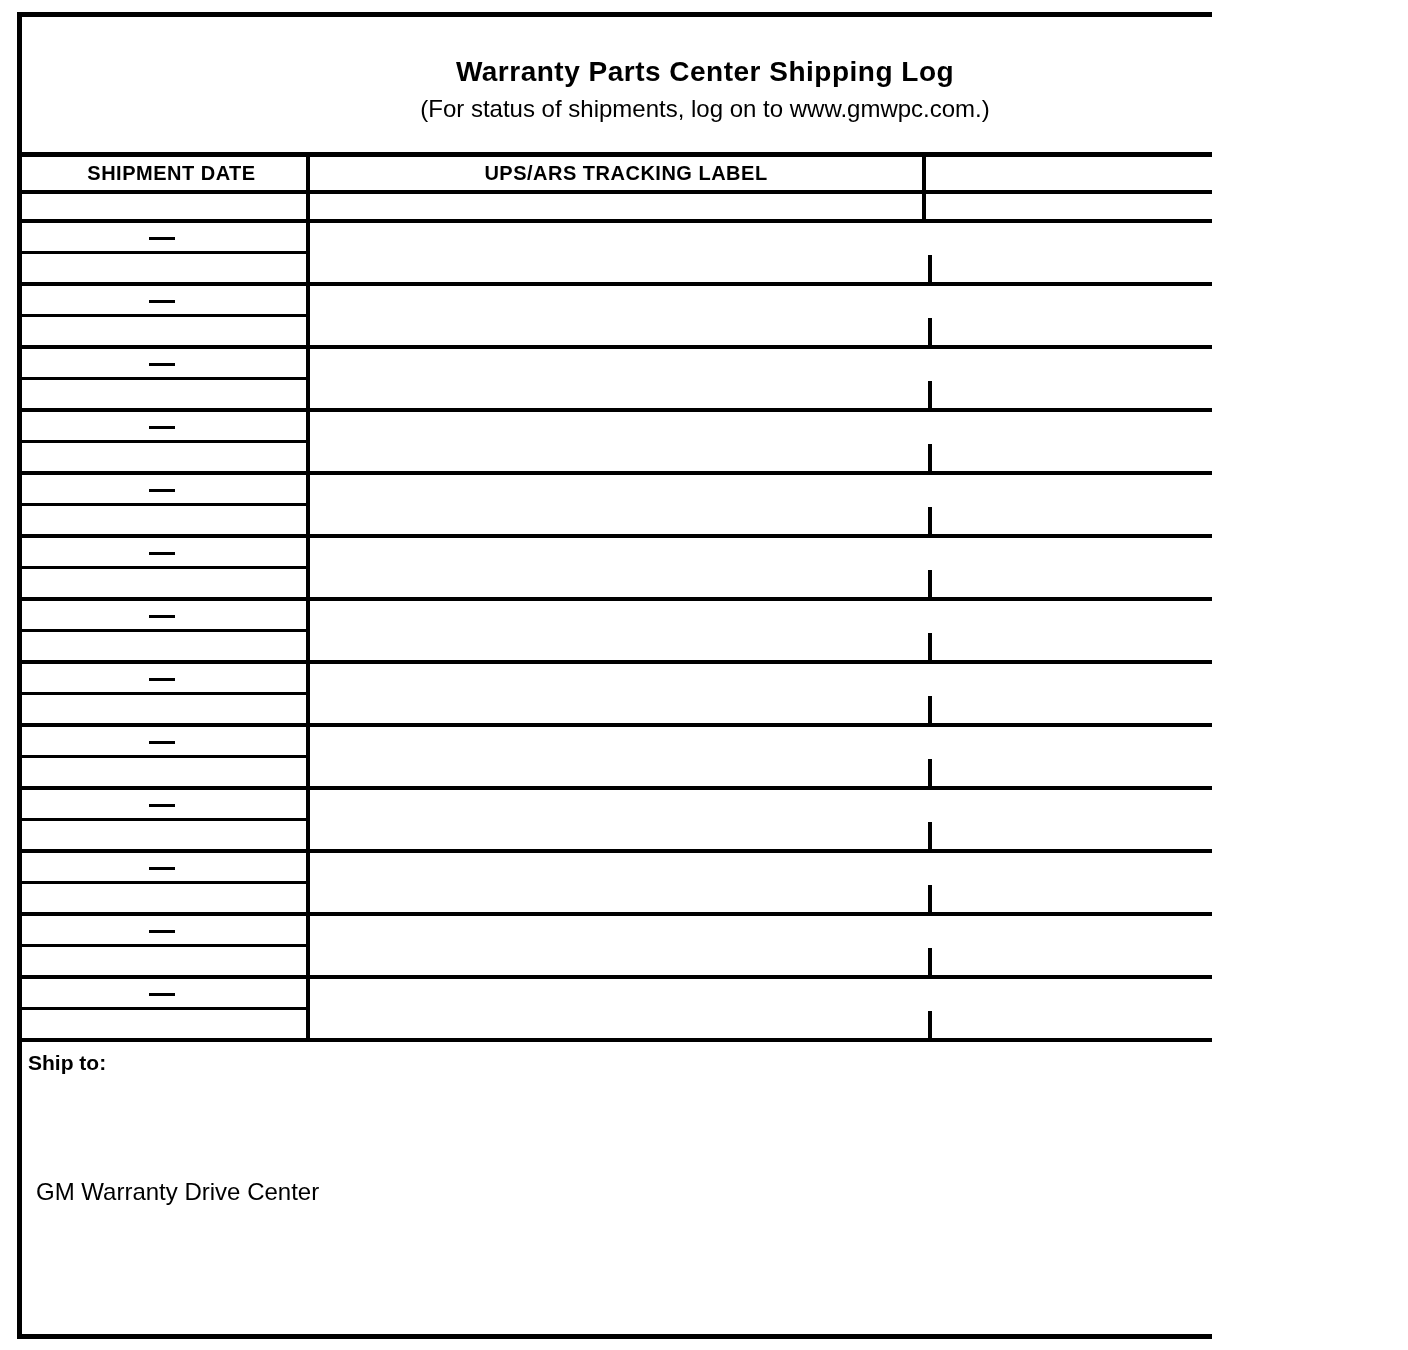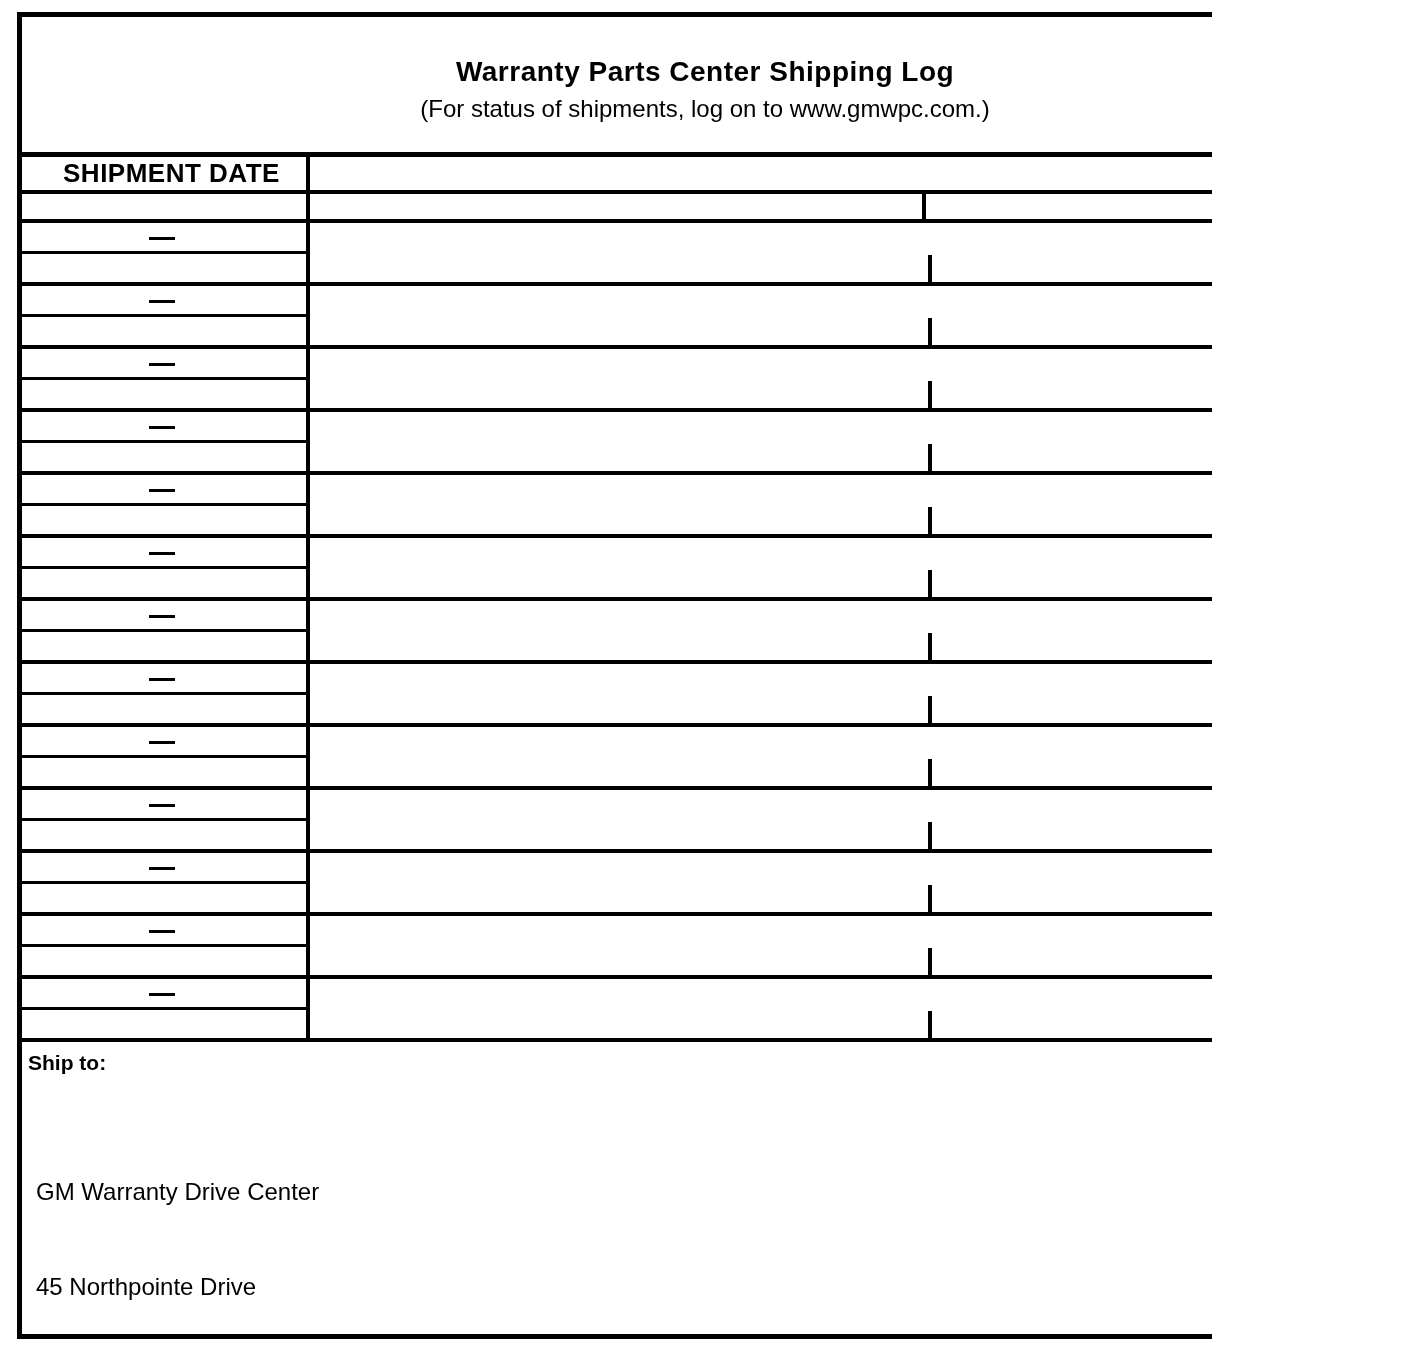--- a/index.html
+++ b/index.html
@@ -46,21 +46,21 @@
   .thead-row { height: 37px; }
   .shallow-row { height: 29px; }
   .big-row { height: 63px; }
   .c1 { width: 293px; border-right: 4px solid #000; box-sizing: border-box; }
   .c2 { width: 616px; box-sizing: border-box; }
   .thead-row .c2, .shallow-row .c2 { border-right: 4px solid #000; }
   .big-row .c2 { width: 620px; }
   .c3 { flex: 1; position: relative; }
   .th {
     display: flex; align-items: center; justify-content: center;
-    font-weight: bold; font-size: 26px; letter-spacing: 0.5px; padding-left: 20px;
+    font-weight: bold; font-size: 20px; letter-spacing: 0.5px; padding-left: 20px;
   }
   
   .big-row .c1 { display: flex; flex-direction: column; }
   .half-top {
     flex: 1;
     border-bottom: 3px solid #000;
     display: flex; align-items: center; justify-content: center;
   }
   .half-bottom { flex: 1; }
   .date-dash { width: 26px; height: 3px; background: #000; margin-top: 3px; }
@@ -90,20 +90,21 @@
 
 <div class="page">
   <div class="outer-border"></div>
 
   <div class="form-title">Warranty Parts Center Shipping Log</div>
   <div class="form-subtitle">(For status of shipments, log on to www.gmwpc.com.)</div>
 
   <div class="log-table">
     <div class="trow thead-row">
       <div class="c1 th">SHIPMENT DATE</div>
+      <div class="c2 th">UPS/ARS TRACKING LABEL</div>
     </div>
     <div class="trow shallow-row">
       <div class="c1"></div>
       <div class="c2"></div>
       <div class="c3"></div>
     </div>
     <div>
     <div class="trow big-row">
       <div class="c1">
         <div class="half-top">
@@ -272,20 +273,19 @@
         <span class="col-tick"></span>
       </div>
     </div>
   </div>
   </div>
 
   <div class="ship-to-label">Ship to:</div>
 
   <div class="address-block">
     <div>GM Warranty Drive Center</div>
-    <div>45 Northpointe Drive</div>
     
     
     
     
     
   </div>
 </div>
 
 </body></html>

